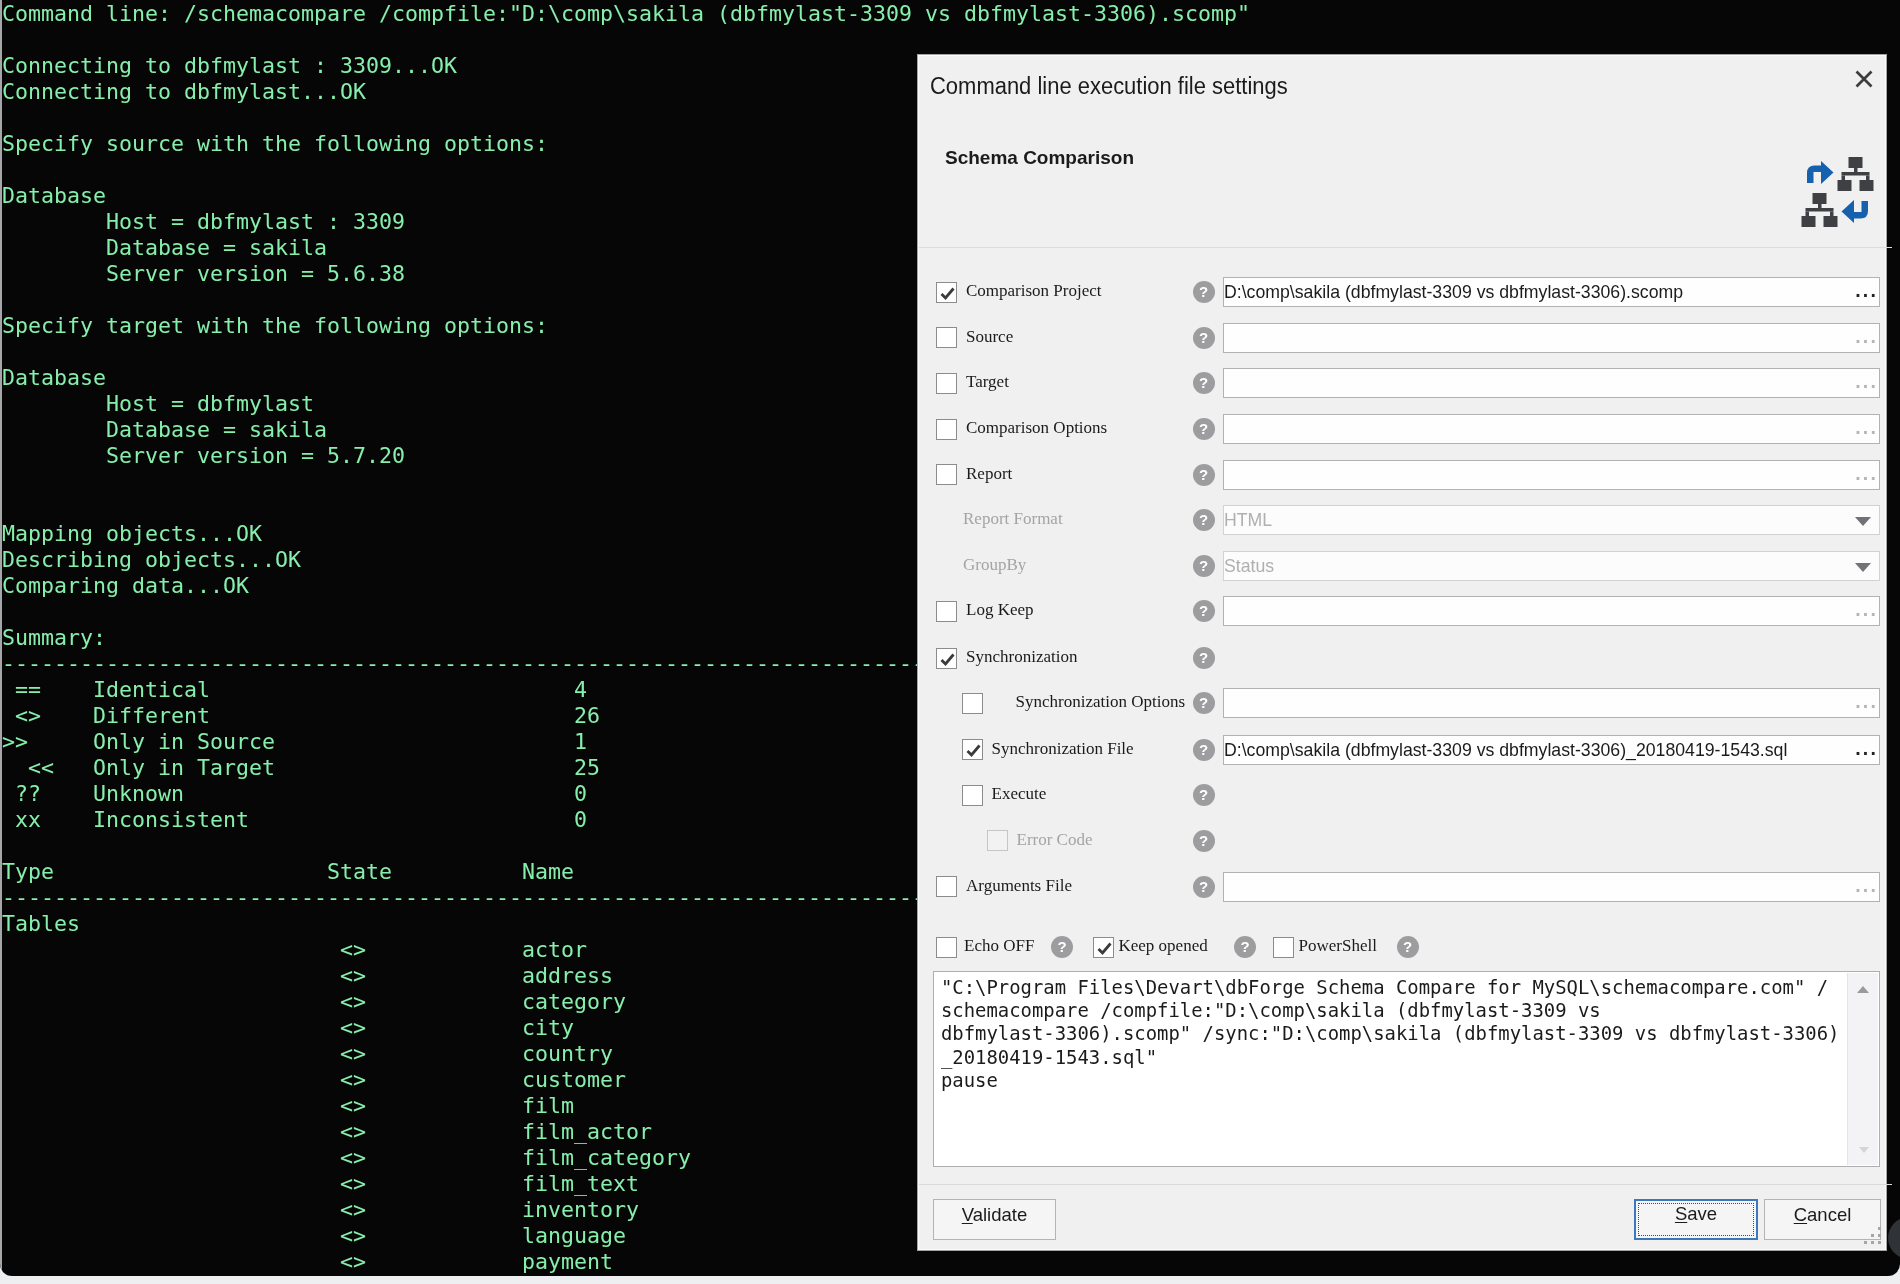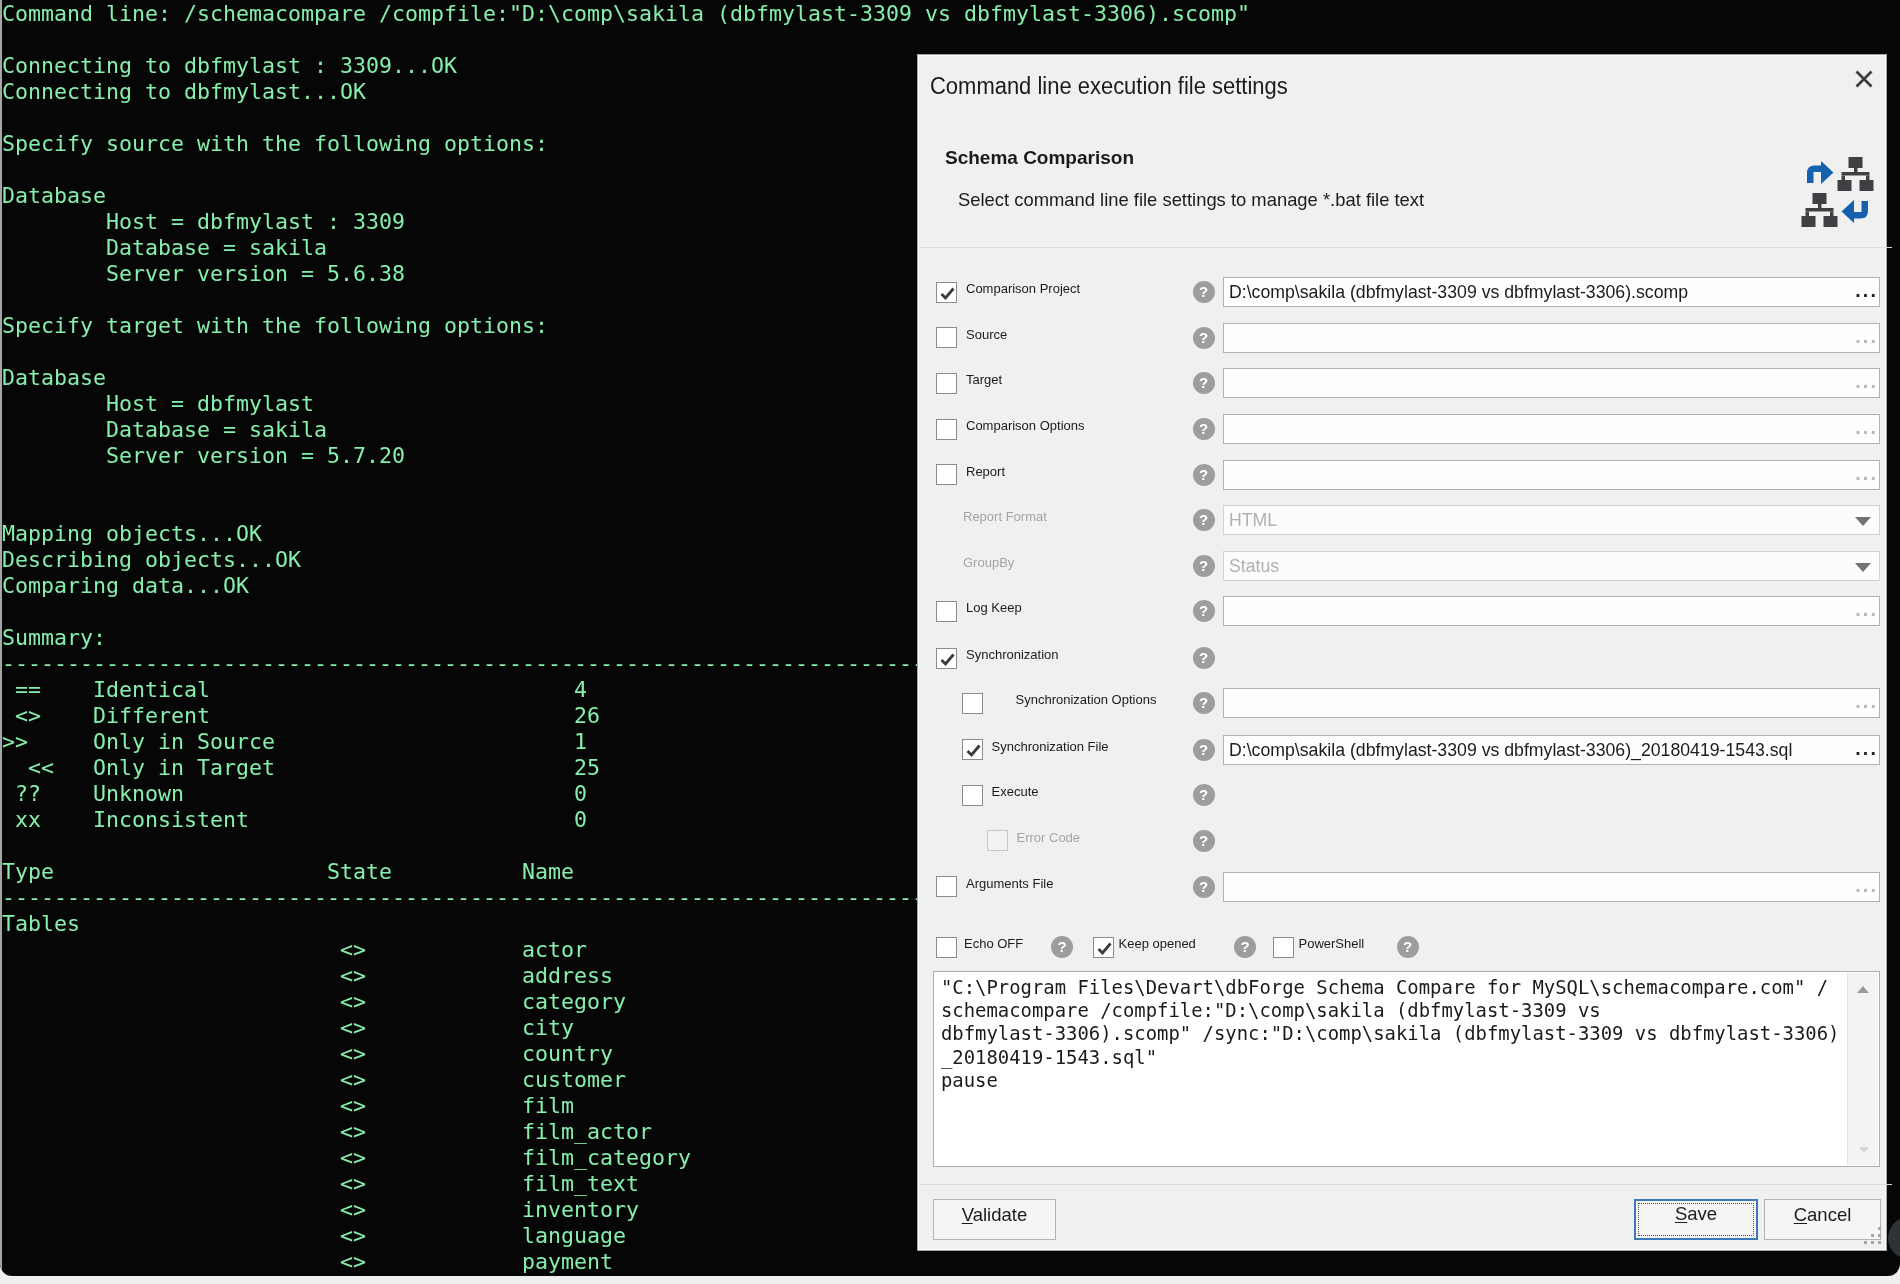--- a/index.html
+++ b/index.html
@@ -32,37 +32,37 @@
     position:absolute; left:12px; top:18px; font-size:23px; color:#1b1b1b;
     transform:scaleX(0.955); transform-origin:left top; white-space:nowrap;
   }
   .close-btn { position:absolute; left:933px; top:11px; width:26px; height:26px; cursor:pointer; }
   .hdr-sep { position:absolute; left:1px; top:192px; width:973px; height:1px; background:#dcdcde; }
   .hdr-heading { position:absolute; left:27px; top:92px; font-size:19px; font-weight:bold; color:#1b1b1b; }
   .hdr-sub { position:absolute; left:40px; top:134px; font-size:18.4px; color:#1b1b1b; }
   .hdr-icon { position:absolute; left:881px; top:99px; width:75px; height:74px; }
 
   
-  .row-label { position:absolute; font-size:13px; color:#1b1b1b; white-space:nowrap; }
+  .row-label { position:absolute; font-size:17px; color:#1b1b1b; white-space:nowrap;font-family:Liberation Serif, serif; }
   .row-label.disabled { color:#a4a4a6; }
   .cbx {
     position:absolute; width:21px; height:21px; background:#fff;
     border:1px solid #8c8c8e;
   }
   .cbx.disabled { border-color:#c6c6c8; background:#f2f2f3; }
   .cbx svg { position:absolute; left:1px; top:1px; }
   .help {
     position:absolute; width:22px; height:22px; border-radius:50%;
     background:#9d9da0; color:#fff; font-size:15px; font-weight:bold;
     text-align:center; line-height:22px;
   }
   .fld {
     position:absolute; left:305px; width:657px; height:30px;
     background:#fefefe; border:1px solid #b2b2b4;
-    font-size:17.7px; color:#1b1b1b; line-height:28px; padding-left:5px;
+    font-size:17.7px; color:#1b1b1b; line-height:28px; 
     white-space:nowrap; overflow:hidden;
   }
   .fld.select { background:#fcfcfd; border-color:#d2d2d4; color:#b0b0b2; }
   .browse {
     position:absolute; right:1px; top:0px; font-size:19.5px; font-weight:bold;
     letter-spacing:2.2px; color:#b5b5b7; line-height:24px; cursor:pointer;
   }
   .browse.strong { color:#222; }
   .drop-arrow { position:absolute; right:8px; top:11px; width:0; height:0;
     border-left:8px solid transparent; border-right:8px solid transparent; border-top:9px solid #727276; }
@@ -160,21 +160,20 @@
                           &lt;&gt;            payment</pre>
   <div class="left-edge"></div>
 </div>
 
 <div id="dialog">
   <div class="dlg-title">Command line execution file settings</div>
   <svg class="close-btn" viewBox="0 0 26 26">
     <path d="M5.5 5.5 L20.5 20.5 M20.5 5.5 L5.5 20.5" stroke="#3c3c3e" stroke-width="2.7" fill="none"></path>
   </svg>
   <div class="hdr-heading">Schema Comparison</div>
-  <div class="hdr-sub">Select command line file settings to manage *.bat file text</div>
   <svg class="hdr-icon" viewBox="0 0 75 74">
 
     <g fill="#3f4043" transform="translate(38.5,3)">
       <rect x="11" y="0" width="14" height="11"></rect>
       <rect x="16.5" y="11" width="3.5" height="5"></rect>
       <rect x="4" y="15" width="28" height="3.5"></rect>
       <rect x="4" y="18.5" width="3.5" height="4.5"></rect>
       <rect x="28.5" y="18.5" width="3.5" height="4.5"></rect>
       <rect x="0" y="23" width="14" height="11"></rect>
       <rect x="22" y="23" width="14" height="11"></rect>

